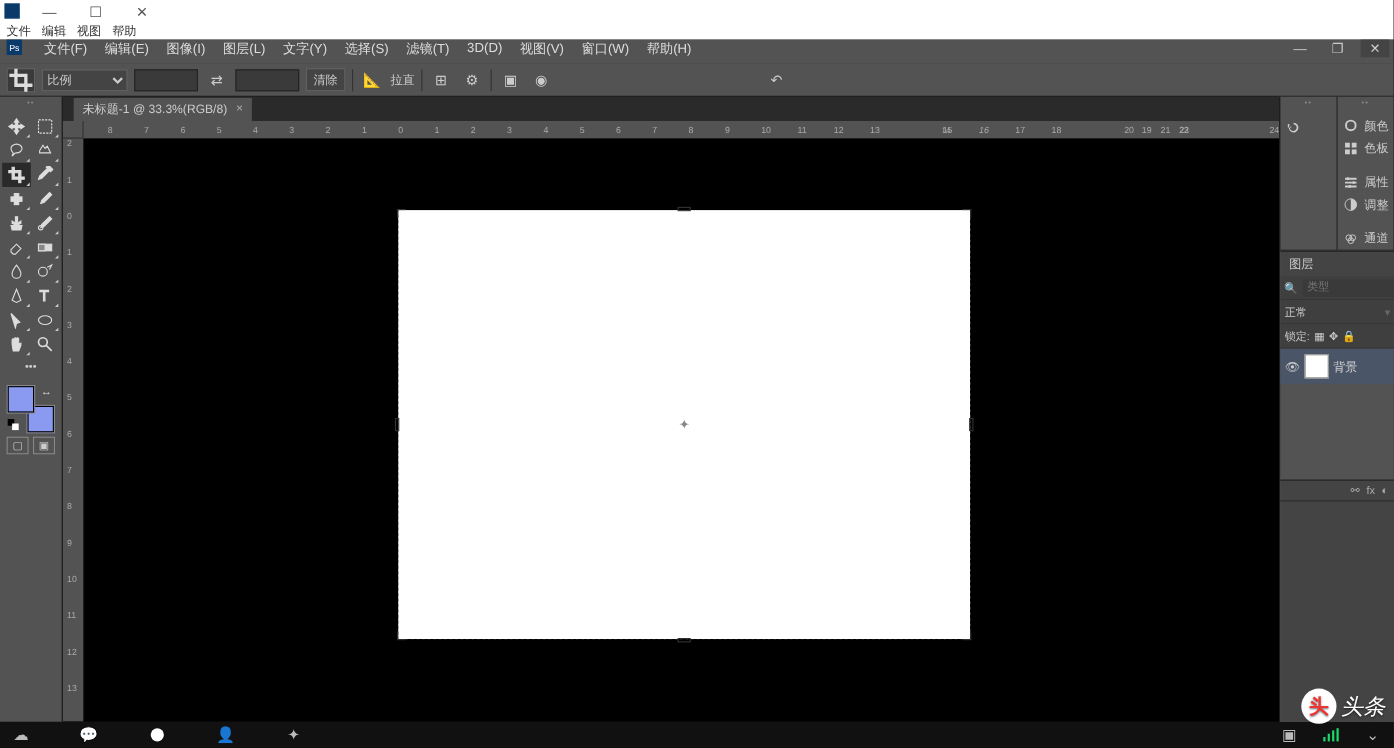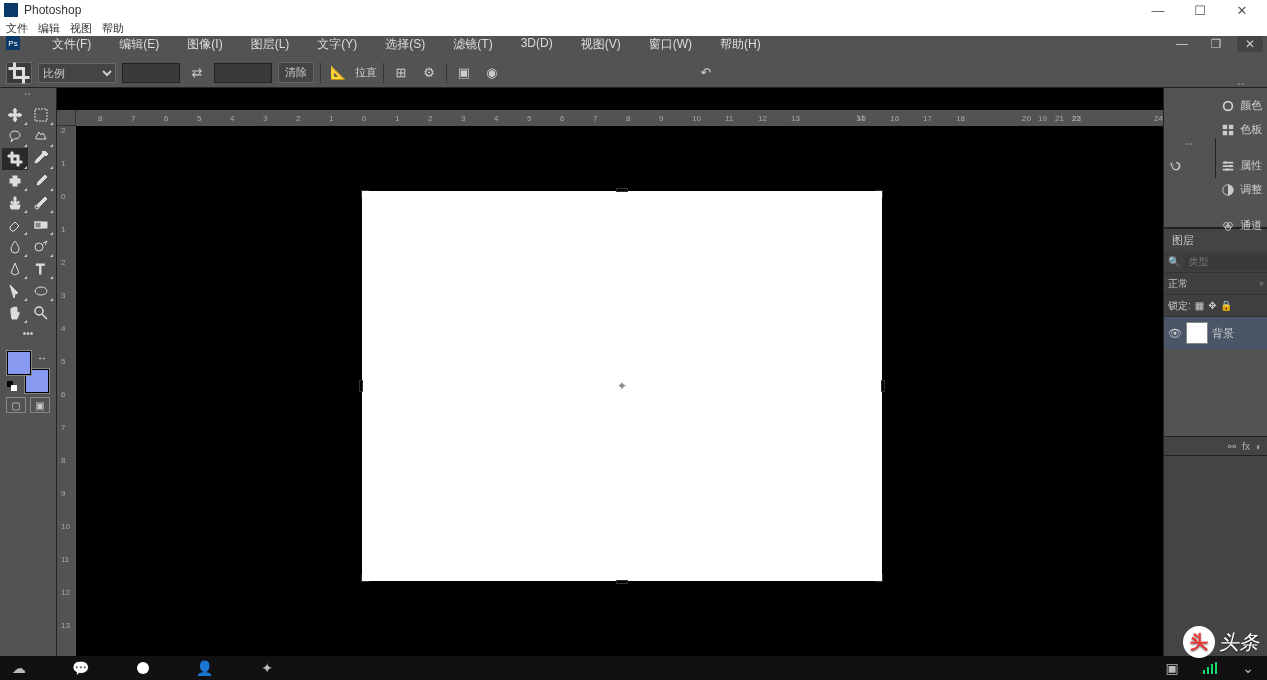--- a/index.html
+++ b/index.html
@@ -5,21 +5,21 @@
 * { margin: 0; padding: 0; box-sizing: border-box; font-family: "Microsoft YaHei", sans-serif; }
 body { width: 1267px; height: 680px; background: #333; overflow: hidden; position: relative; }
 .titlebar { height: 20px; background: #fff; display: flex; align-items: center; padding: 0 4px; font-size: 12px; color: #333; }
 .titlebar .app-icon { width: 14px; height: 14px; margin-right: 6px; background: #0a3a6a; }
 .titlebar .title { flex: 1; }
 .titlebar .win-btn { width: 42px; height: 20px; display:flex;align-items:center;justify-content:center; font-size: 13px; color: #555; }
 .menubar-top { height: 16px; background: #fff; display: flex; align-items: center; font-size: 11px; color: #333; padding: 0 6px; gap: 10px; }
 .menubar-top span { cursor: default; }
 .menubar { height: 22px; background: #535353; display: flex; font-size: 12px; color: #ddd; padding: 0 6px; gap: 16px; position:relative; }
 .menubar .ps-icon { width: 14px; height: 14px; background:#0a3a6a;color:#fff;font-size:8px;display:flex;align-items:center;justify-content:center;margin-right:4px; }
-.menubar span { cursor: default; margin-left: 12px; }
+.menubar span { cursor: default; }
 .menubar .right-ctrls { position:absolute; right:4px; display:flex; gap:8px; }
 .menubar .right-ctrls div { width:26px;height:16px;display:flex;align-items:center;justify-content:center;color:#ccc;font-size:12px; }
 .close-x { background:#444; }
 .optbar { height: 30px; background: #535353; border-bottom: 1px solid #222; display: flex; align-items: center; padding: 0 6px; gap: 6px; font-size: 11px; color: #ccc; }
 .optbar .tool-ind { width:26px;height:22px;display:flex;align-items:center;justify-content:center;border:1px solid #666;background:#3a3a3a; }
 .optbar select { width: 78px; height: 20px; background:#444;color:#ccc;border:1px solid #666;font-size:11px; }
 .optbar input[type=text] { width:58px; height:20px; background:#3a3a3a;border:1px solid #222;color:#ccc;font-size:11px;padding:0 4px; }
 .optbar .ob-btn { padding: 2px 6px; border:1px solid #666;background:#444;font-size:11px;color:#ccc;display:flex;align-items:center;gap:3px; }
 .optbar .ob-icon { width:22px;height:22px;display:flex;align-items:center;justify-content:center;color:#ccc;font-size:13px; }
 .optbar .sep { width:1px;height:20px;background:#333; }
@@ -56,21 +56,21 @@
 .ch-tl { top:-1px;left:-1px;border-right:none;border-bottom:none; }
 .ch-tr { top:-1px;right:-1px;border-left:none;border-bottom:none; }
 .ch-bl { bottom:-1px;left:-1px;border-right:none;border-top:none; }
 .ch-br { bottom:-1px;right:-1px;border-left:none;border-top:none; }
 .ch-tm { top:-3px;left:50%;transform:translateX(-50%);width:12px;height:4px;border:1px solid #333;}
 .ch-bm { bottom:-3px;left:50%;transform:translateX(-50%);width:12px;height:4px;border:1px solid #333;}
 .ch-ml { left:-3px;top:50%;transform:translateY(-50%);width:4px;height:12px;border:1px solid #333;}
 .ch-mr { right:-3px;top:50%;transform:translateY(-50%);width:4px;height:12px;border:1px solid #333;}
 .center-mark { position:absolute;top:50%;left:50%;transform:translate(-50%,-50%);color:#888;font-size:12px; }
 .panels-right { width:104px; background:#535353;display:flex;flex-direction:column;border-left:1px solid #222; }
-.panel-strip { display:flex;align-items:center; }
+.panel-strip { display:flex; }
 .strip-col { width:52px;display:flex;flex-direction:column;align-items:center;padding-top:16px;gap:0;position:relative; }
 .strip-col .handle { position:absolute;top:2px;left:0;right:0;text-align:center;color:#888;font-size:7px;letter-spacing:1px; }
 .strip-item { width:48px;height:24px;display:flex;align-items:center;gap:5px;font-size:11px;color:#ccc;padding-left:4px; }
 .strip-item svg {width:14px;height:14px;fill:#ccc;}
 .layers-panel { width:104px;flex:1;background:#535353;border-top:1px solid #222;display:flex;flex-direction:column;font-size:11px;color:#ccc; }
 .layers-panel .tab-row { height:22px;display:flex;align-items:center;padding:0 8px;background:#444; }
 .layers-panel .row { height:22px;display:flex;align-items:center;padding:0 4px;gap:4px;background:#3f3f3f;border-bottom:1px solid #333; font-size:10px;}
 .layers-panel input { flex:1;background:#3a3a3a;border:none;color:#888;font-size:10px;height:16px;padding:0 4px; }
 .layer-item { height:32px;display:flex;align-items:center;gap:4px;background:#4a5568;padding:0 4px;font-size:11px; }
 .layer-item .eye {width:14px;font-size:11px;color:#ccc;}
@@ -84,21 +84,20 @@
 .statusbar .bars span {width:2px;background:#1bd96a;}
 .watermark { position:absolute;bottom:22px;right:8px;font-size:30px;font-weight:bold;color:#fff;font-style:italic;text-shadow:0 1px 2px rgba(0,0,0,0.6);display:flex;align-items:center;gap:4px; pointer-events:none; }
 .watermark .head{ width:32px;height:32px;border-radius:50%;background:#fff;color:#e33;display:flex;align-items:center;justify-content:center;font-size:18px;font-style:normal;font-weight:bold; }
 .flex1 {flex:1;}
 </style>
 </head>
 <body>
 
 <div class="titlebar">
   <div class="app-icon"></div>
-  <div class="title">Photoshop</div>
   <div class="win-btn">—</div>
   <div class="win-btn">☐</div>
   <div class="win-btn">✕</div>
 </div>
 
 <div class="menubar-top">
   <span>文件</span>
   <span>编辑</span>
   <span>视图</span>
   <span>帮助</span>
@@ -287,20 +286,26 @@
       <div class="fg"></div>
       <div class="def"></div>
     </div>
     <div class="mode-row">
       <div>▢</div>
       <div>▣</div>
     </div>
   </div>
 
   <div class="doc-area">
+    <div class="doc-tabs">
+      <div class="doc-tab">
+        <span>未标题-1 @ 33.3%(RGB/8)</span>
+        <span class="x">×</span>
+      </div>
+    </div>
     <div class="ruler-corner"></div>
     <div class="ruler-h" id="ruler-h">
         <span style="left: 22px;">8</span>
         <span style="left: 55px;">7</span>
         <span style="left: 88px;">6</span>
         <span style="left: 121px;">5</span>
         <span style="left: 154px;">4</span>
         <span style="left: 187px;">3</span>
         <span style="left: 220px;">2</span>
         <span style="left: 253px;">1</span>

